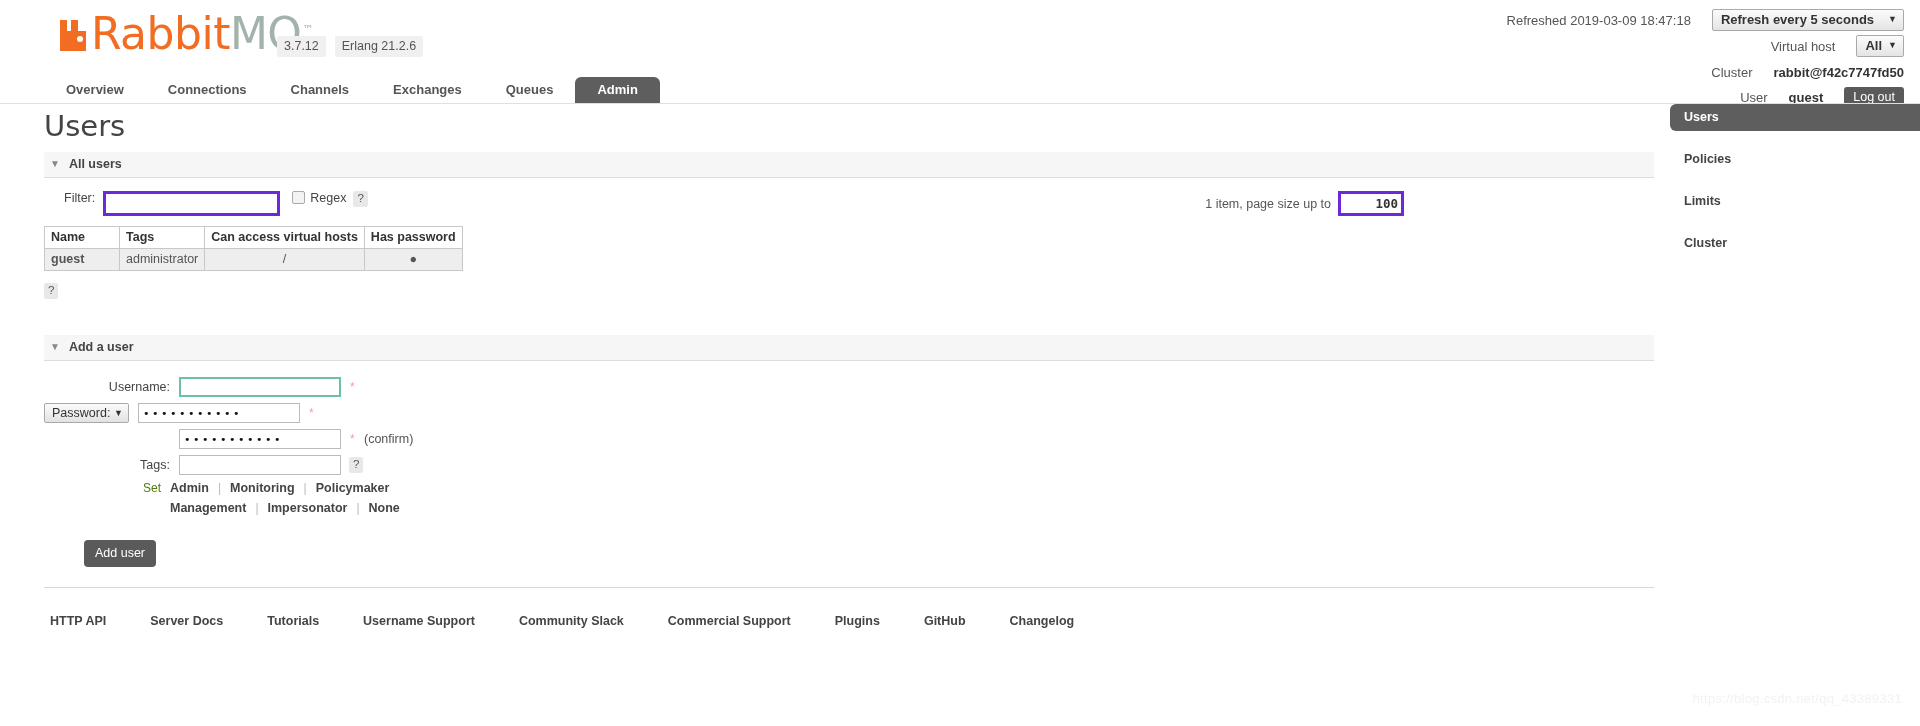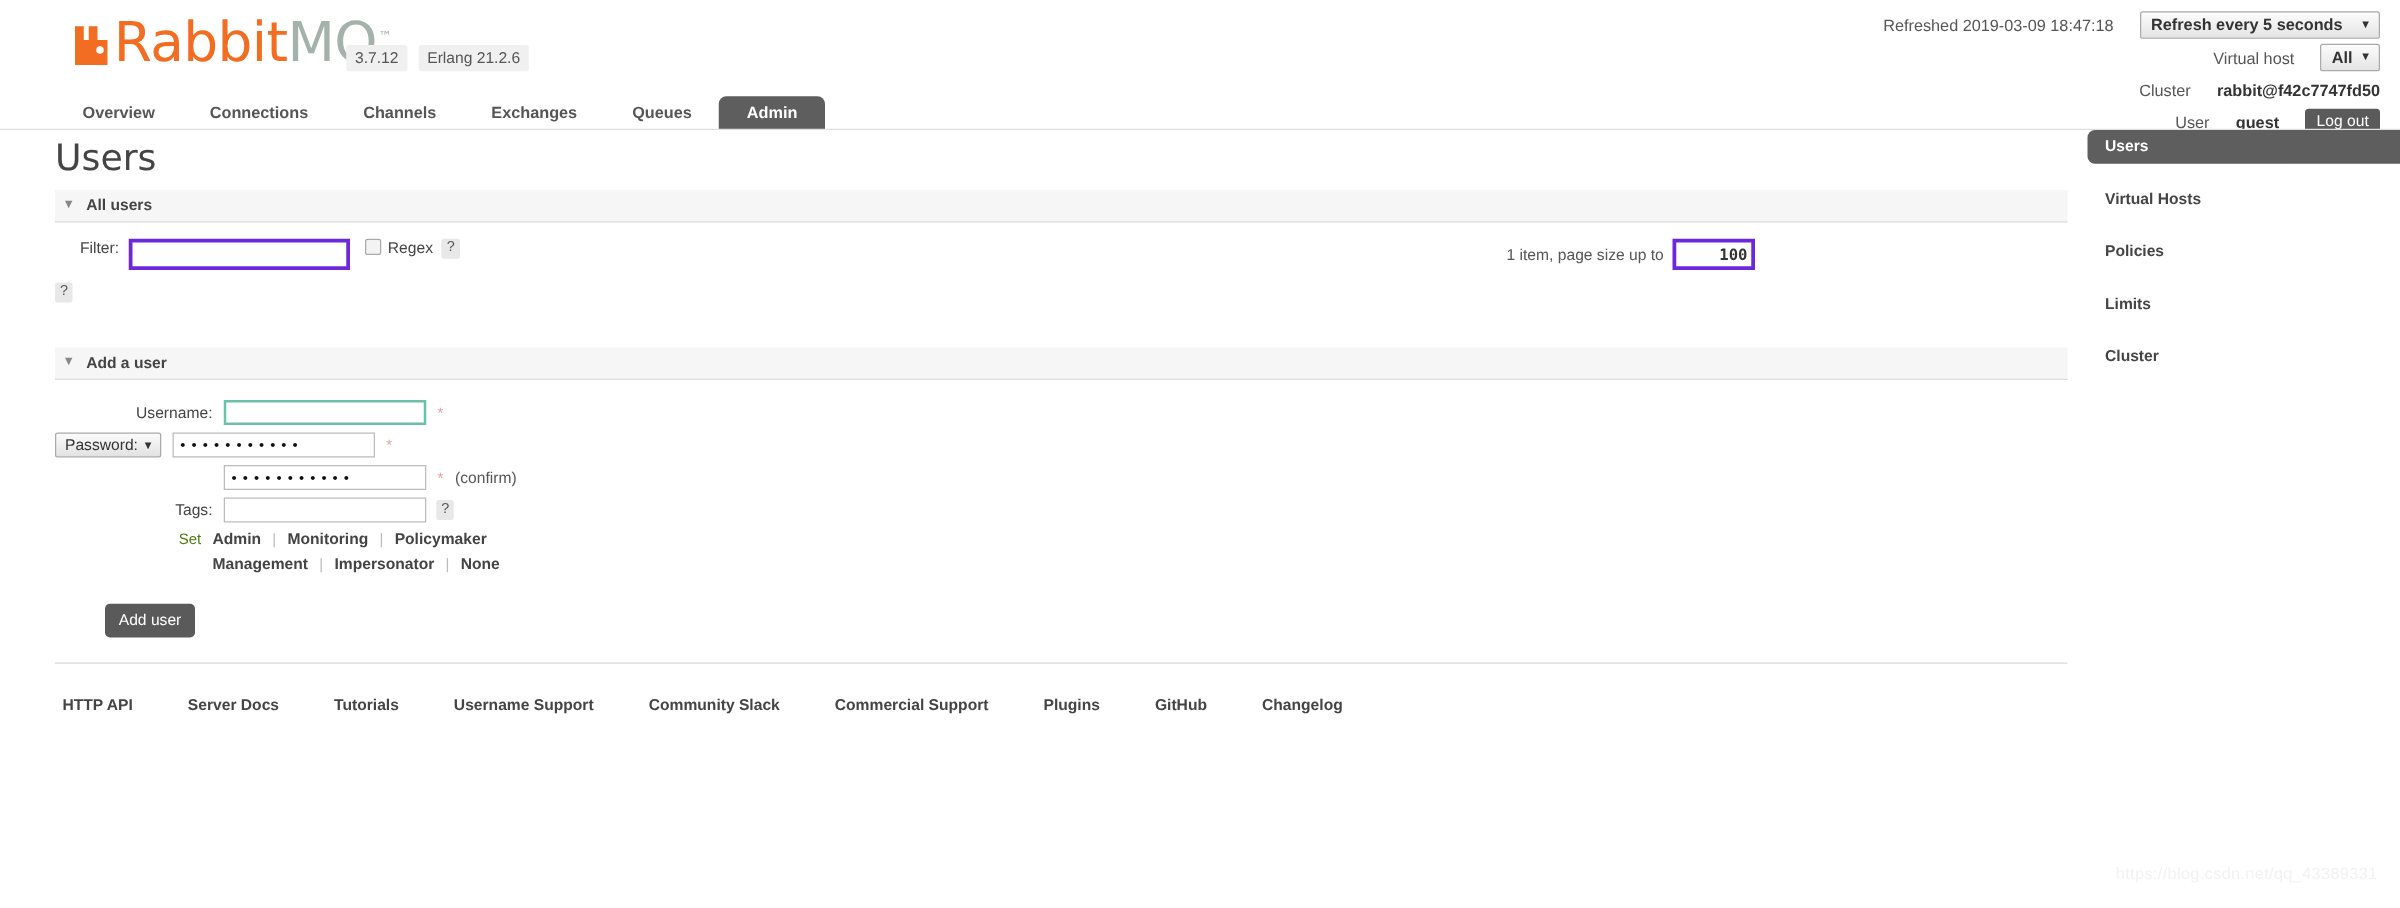--- a/index.html
+++ b/index.html
@@ -518,20 +518,38 @@
         <span class="chk"></span>
         <span class="regex-label">Regex</span>
         <span class="qmark">?</span>
 
         <div class="pager">
           <span>1 item, page size up to</span>
           <input id="pagesize-input" class="text-input" type="text" value="100" style="">
         </div>
       </div>
 
+      <table class="list">
+        <thead>
+          <tr>
+            <th class="col-name">Name</th>
+            <th class="col-tags">Tags</th>
+            <th class="col-vhosts">Can access virtual hosts</th>
+            <th class="col-pwd">Has password</th>
+          </tr>
+        </thead>
+        <tbody>
+          <tr>
+            <td class="col-name">guest</td>
+            <td class="col-tags">administrator</td>
+            <td class="col-vhosts">/</td>
+            <td class="col-pwd">●</td>
+          </tr>
+        </tbody>
+      </table>
 
       <div class="table-help">
         <span class="qmark">?</span>
       </div>
 
       <div id="addform">
         <div class="section-bar">
           <span class="tri">▼</span>
           <span>Add a user</span>
         </div>
@@ -598,21 +616,20 @@
         <span class="footlink">Community Slack</span>
         <span class="footlink">Commercial Support</span>
         <span class="footlink">Plugins</span>
         <span class="footlink">GitHub</span>
         <span class="footlink">Changelog</span>
       </div>
     </div>
 
     <div id="sidebar">
       <div class="side-item active">Users</div>
-      <div class="side-item">Virtual Hosts</div>
       <div class="side-item">Policies</div>
       <div class="side-item">Limits</div>
       <div class="side-item">Cluster</div>
     </div>
   </div>
 
   <div class="watermark">https://blog.csdn.net/qq_43389331</div>
 </div>
 
 </body></html>

